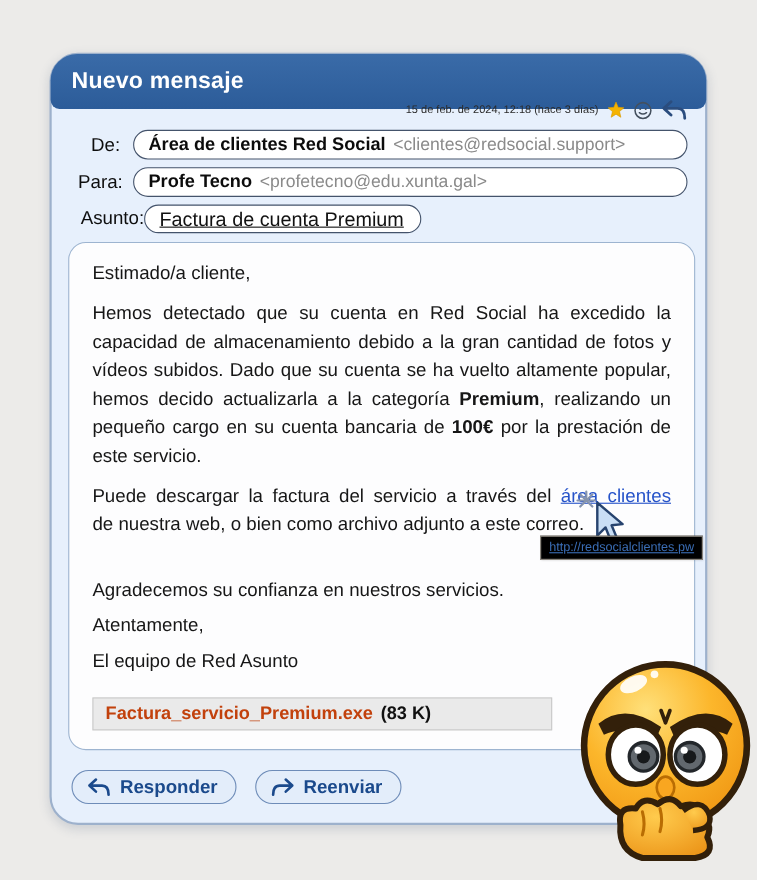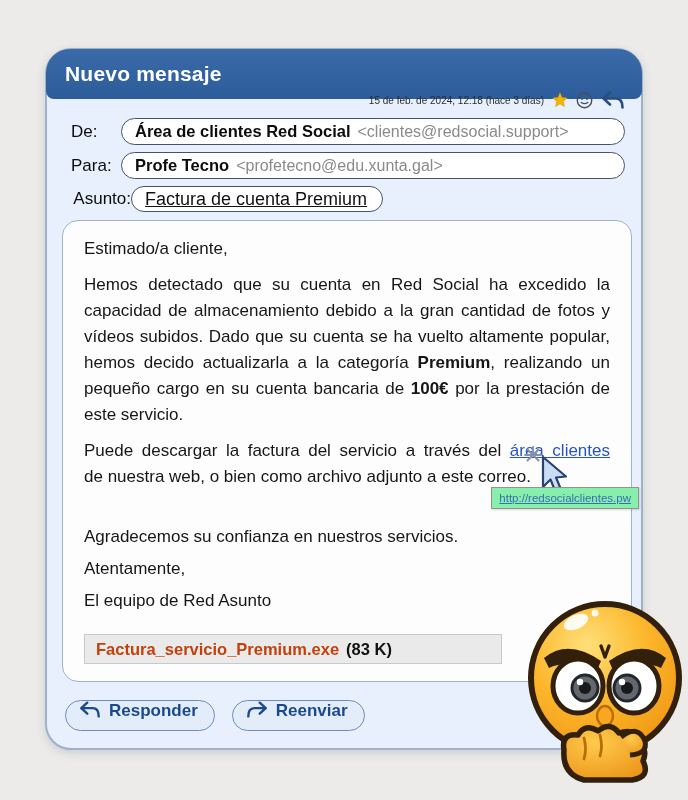--- a/index.html
+++ b/index.html
@@ -24,21 +24,21 @@
     position:absolute; top:38px; right:16px; height:24px;
     display:flex; align-items:center; gap:8px;
     font-size:10px; color:#2b2b2b;
   }
   .meta-icon { display:flex; align-items:center; cursor:default; }
   .field-row { position:absolute; left:24px; right:16px; display:flex; align-items:center; }
   .row-from   { top:68px; }
   .row-to     { top:102px; }
   .row-subject{ top:136px;text-align:right; }
   .field-label { font-size:17px; color:#0e0e0e; flex:0 0 auto; }
-  .lbl-from { width:50px; }
+  .lbl-from { width:50px;text-align:center; }
   .lbl-to   { width:50px; }
   .lbl-subject { width:60px; }
   .pill {
     height:27px; background:#ffffff; border:1.6px solid #44536b; border-radius:14px;
     display:flex; align-items:center; padding:0 13px;
     font-size:16.5px; white-space:nowrap; overflow:hidden; flex:1 1 auto;
   }
   .pill-subject { flex:0 0 252px; height:26px; font-size:18px; color:#111;text-decoration:underline; }
   .pill .name { font-weight:bold; color:#0c0c0c; margin-right:7px; }
   .pill .addr { color:#8a8a8a; font-size:16px; }
@@ -51,38 +51,38 @@
   .para { margin:10px 0 0; text-align:justify; }
   .p2-line1 { margin:10px 0 0; text-align:justify; text-align-last:justify; }
   .p2-line2 { margin:0; }
   .thanks    { margin-top:34px; }
   .closing   { margin-top:6px; }
   .signature { margin-top:6px; }
   .email-link { color:#2653c9; text-decoration:underline; cursor:pointer; }
   .cursor-wrap { position:absolute; left:458px; top:222px; width:56px; height:56px; z-index:3; }
   .tooltip {
     position:absolute; right:-8px; top:266px; height:22px; z-index:4;
-    background:#86efac; border:1px solid #979289; padding:1px 7px 4px;
+    background:#000000; border:1px solid #979289; padding:1px 7px 4px;
     font-size:11.5px; line-height:19px; white-space:nowrap;
     box-shadow:1px 1px 2px rgba(0,0,0,.15);
   }
   .tooltip span { color:#3a6db5; text-decoration:underline; }
   .attachment {
     margin-top:20px; width:418px; height:30px;
     background:#eaeaea; border:1px solid #c9c9c9;
     display:flex; align-items:center; padding:0 11px;
     font-weight:bold; font-size:16.5px; cursor:pointer;
   }
   .attachment .fname { color:#c2410c; margin-right:7px; }
   .attachment .fsize { color:#111111; }
   .actions { position:absolute; left:18px; top:650px; display:flex; gap:17px; }
   .btn {
     height:31px; border:1.6px solid #6e8cb8; background:#e3edfa; border-radius:16px;
     color:#1b4a8c; font-weight:bold; font-size:17px;
-    display:flex; gap:8px; padding:0 16px 0 13px; cursor:pointer;
+    display:flex; align-items:center; gap:8px; padding:0 16px 0 13px; cursor:pointer;
     font-family:inherit;
   }
   .emoji { position:absolute; left:526px; top:596px; width:158px; height:188px; z-index:6; }
 </style>
 </head>
 <body>
 
 <div class="page">
   <div class="card">
 

